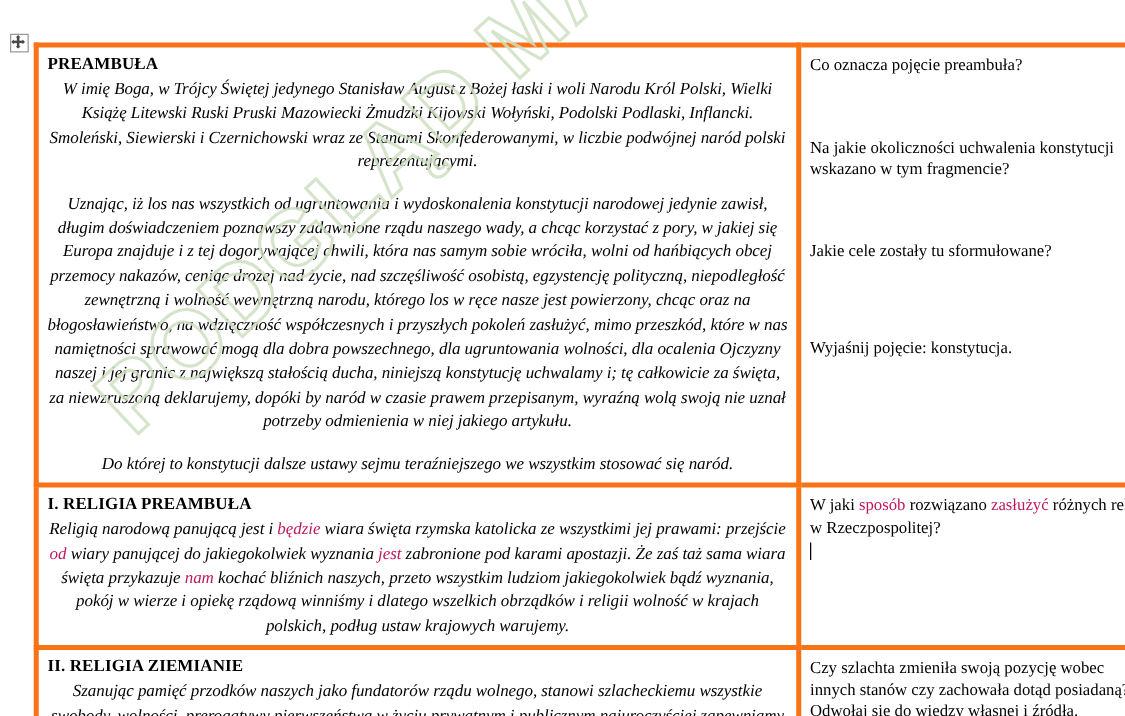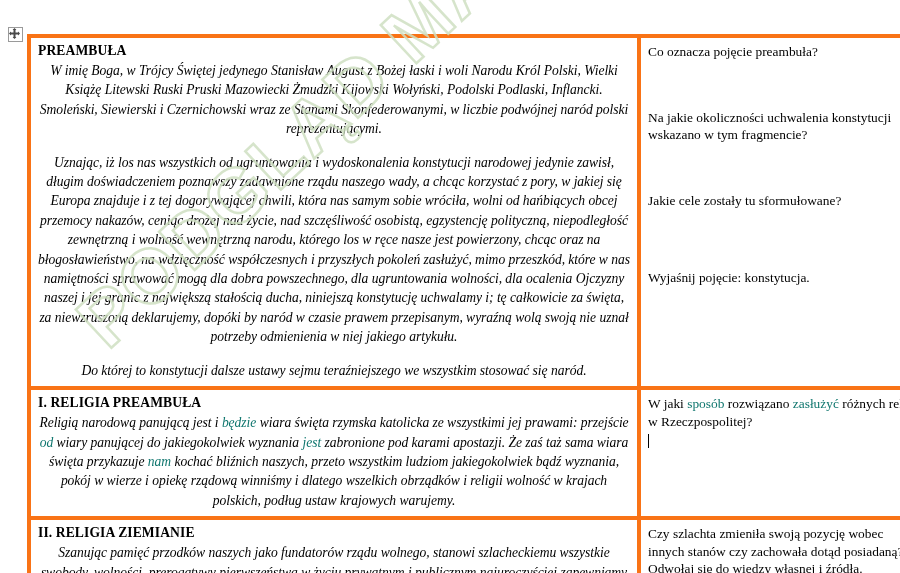--- a/index.html
+++ b/index.html
@@ -109,21 +109,21 @@
   .q {
     font-size: 13.4px;
     line-height: 17.5px;
     margin: 0;
   }
   .q-gap-1 { margin-top: 48px; }
   .q-gap-2 { margin-top: 48px; }
   .q-gap-3 { margin-top: 60px; }
 
   
-  .hl { color: #0f766e; }
+  .hl { color: #be185d; }
 
   
   .caret {
     display: inline-block;
     width: 1px;
     height: 14px;
     background: #000;
     vertical-align: -2px;
     margin-top: 2px;
   }

